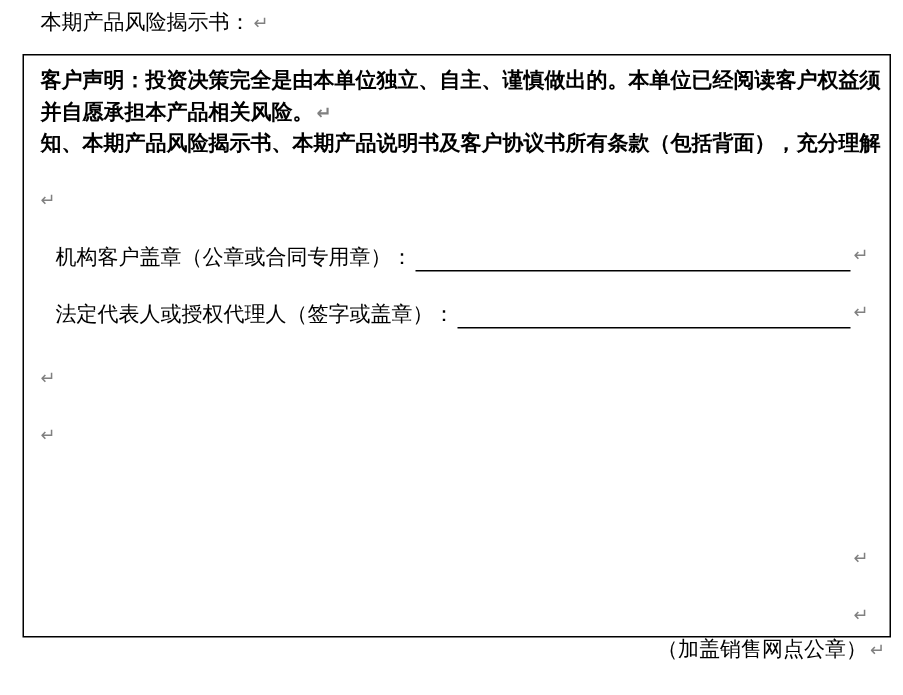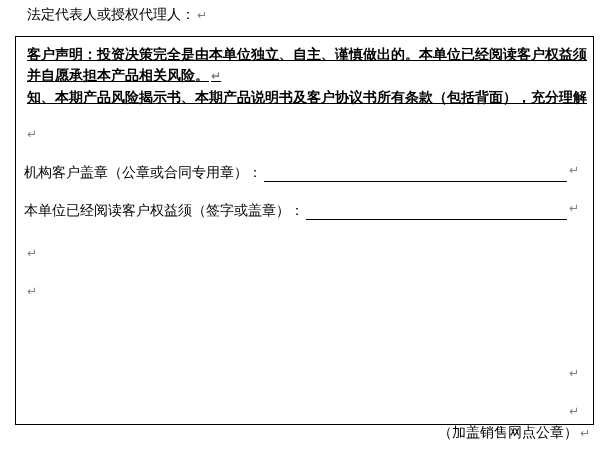--- a/index.html
+++ b/index.html
@@ -45,36 +45,34 @@
   }
   .decl {
     position: absolute;
     left: 11px;
     top: 7px;
     font-weight: bold;
     line-height: 21px;
   }
   .decl-line {
     white-space: nowrap;
-    text-decoration: underline;
   }
   .empty-mark {
     position: absolute;
     left: 11px;
   }
   .empty-mark-right {
     position: absolute;
     right: 14px;
   }
   .sig-row {
     position: absolute;
-    left: 8px;
+    left: 21px;
     right: 14px;
     display: flex;
-    align-items: flex-end;
     height: 19px;
   }
   .sig-label {
     white-space: nowrap;
   }
   .sig-blank {
     flex: 1;
     border-bottom: 1px solid #000000;
     height: 17px;
     margin-left: 2px;
@@ -96,21 +94,21 @@
     right: 12px;
     white-space: nowrap;
   }
 </style>
 </head>
 <body>
 
 <div class="page">
 
   <div class="top-line">
-    <span>法定代表人或授权代理人：</span><span class="pmark">↵</span>
+    <span>本期产品风险揭示书：</span><span class="pmark">↵</span>
   </div>
 
   <div class="box">
 
     <div class="decl">
       <div class="decl-line">客户声明：投资决策完全是由本单位独立、自主、谨慎做出的。本单位已经阅读客户权益须</div>
       <div class="decl-line">
         <span>并自愿承担本产品相关风险。</span><span class="pmark">↵</span>
       </div>
       <div class="decl-line">知、本期产品风险揭示书、本期产品说明书及客户协议书所有条款（包括背面），充分理解</div>
@@ -120,21 +118,21 @@
       <span class="pmark" style="margin-left:0">↵</span>
     </div>
 
     <div class="sig-row" style="top:126px">
       <span class="sig-label">机构客户盖章（公章或合同专用章）：</span>
       <span class="sig-blank"></span>
       <span class="pmark">↵</span>
     </div>
 
     <div class="sig-row" style="top:164px">
-      <span class="sig-label">本单位已经阅读客户权益须（签字或盖章）：</span>
+      <span class="sig-label">法定代表人或授权代理人（签字或盖章）：</span>
       <span class="sig-blank"></span>
       <span class="pmark">↵</span>
     </div>
 
     <div class="empty-mark" style="top:208px">
       <span class="pmark" style="margin-left:0">↵</span>
     </div>
 
     <div class="empty-mark" style="top:246px">
       <span class="pmark" style="margin-left:0">↵</span>

